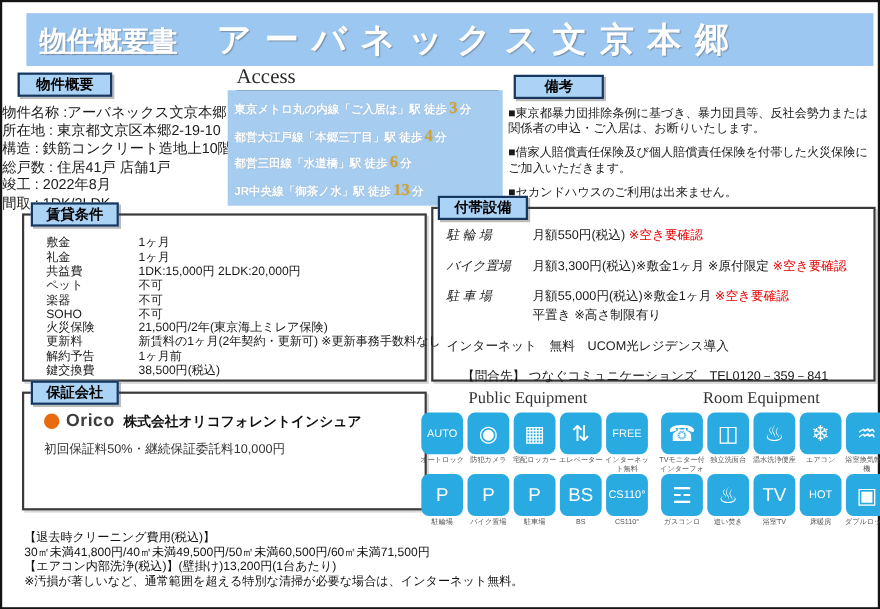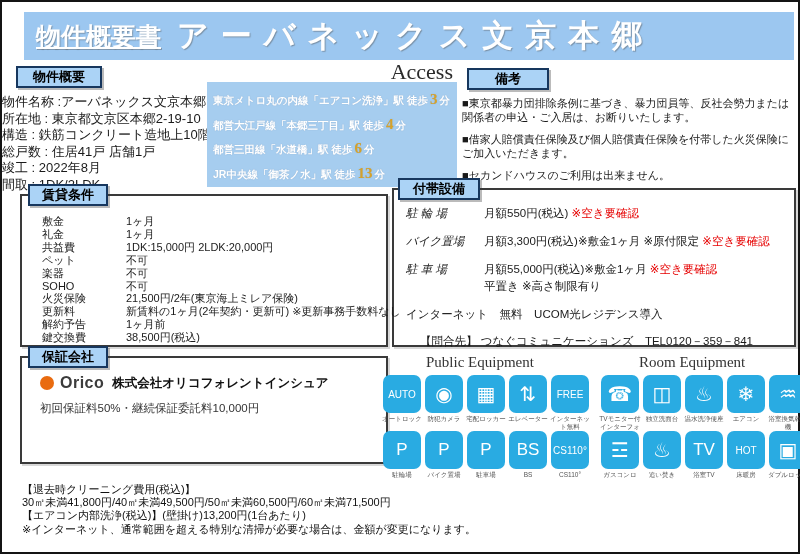--- a/index.html
+++ b/index.html
@@ -6,34 +6,34 @@
   body{width:800px;height:554px;position:relative;background:#fff;
        font-family:"Liberation Sans","DejaVu Sans",sans-serif;color:#1a1a1a;overflow:hidden;}
   .page{position:absolute;inset:0;border:2px solid #141414;box-sizing:border-box;background:#fff;}
 
   
   .hdr{position:absolute;left:22px;top:10px;width:770px;height:48px;background:#9cc7f0;
        display:flex;align-items:center;box-sizing:border-box;padding-left:12px;}
   .hdr .doclabel{font-family:"Liberation Serif","DejaVu Serif",serif;font-size:25px;font-weight:bold;
        color:#fff;text-decoration:underline;text-shadow:1px 1px 1px rgba(80,80,80,.4);}
   .hdr .title{font-family:"Liberation Serif","DejaVu Serif",serif;font-size:31px;color:#fff;
-       letter-spacing:12px;margin-left:16px;font-weight:bold;text-shadow:1px 1px 1px rgba(80,80,80,.45);white-space:nowrap;}
+       letter-spacing:12px;margin-left:36px;font-weight:bold;text-shadow:1px 1px 1px rgba(80,80,80,.45);white-space:nowrap;}
 
   
   .chip{position:absolute;background:#abd3f6;border:2px solid #17375e;box-sizing:border-box;
         font-size:13px;font-weight:bold;color:#000;text-align:center;line-height:18px;z-index:5;
         box-shadow:2px 2px 0 rgba(60,60,60,.35);}
 
   
   .ov-body{position:absolute;left:0;top:92px;width:200px;font-size:13px;line-height:16.5px;white-space:nowrap;}
   .ov-body div{margin:0;}
 
   
   .access-title{position:absolute;left:213px;top:57px;width:238px;font-family:"Liberation Serif","DejaVu Serif",serif;
-        font-size:22px;color:#2b2b2b;border-bottom:3px solid #000000;padding-bottom:1px;text-align:right;}
+        font-size:19px;color:#2b2b2b;border-bottom:3px solid #000000;padding-bottom:1px;}
   .access-box{position:absolute;left:205px;top:80px;width:250px;height:105px;background:#a6cdef;
         box-sizing:border-box;padding:9px 6px 0 6px;}
   .route{font-size:10.5px;font-weight:bold;color:#fff;margin-bottom:7.5px;white-space:nowrap;
         text-shadow:0 0 1px rgba(120,140,170,.5);}
   .route .min{font-size:15px;color:#d6a22a;padding:0 2px;font-family:"Liberation Serif","DejaVu Serif",serif;}
 
   
   .rem-body{position:absolute;left:460px;top:94px;width:336px;font-size:11px;line-height:14px;}
   .rem-body p{margin:0 0 8px 0;}
 
@@ -97,21 +97,21 @@
     <div>所在地 : 東京都文京区本郷2-19-10</div>
     <div>構造 : 鉄筋コンクリート造地上10階建</div>
     <div>総戸数 : 住居41戸 店舗1戸</div>
     <div>竣工 : 2022年8月</div>
     <div>間取 : 1DK/2LDK</div>
   </div>
 
   <div class="access-title">Access</div>
   <div class="access-box">
     <div class="route">
-      <span>東京メトロ丸の内線「エアコン洗浄」駅 徒歩</span><span class="min">3</span><span>分</span>
+      <span>東京メトロ丸の内線「ご入居は」駅 徒歩</span><span class="min">3</span><span>分</span>
     </div>
     <div class="route">
       <span>都営大江戸線「本郷三丁目」駅 徒歩</span><span class="min">4</span><span>分</span>
     </div>
     <div class="route">
       <span>都営三田線「水道橋」駅 徒歩</span><span class="min">6</span><span>分</span>
     </div>
     <div class="route">
       <span>JR中央線「御茶ノ水」駅 徒歩</span><span class="min">13</span><span>分</span>
     </div>
@@ -286,16 +286,16 @@
     <div class="tile">
         <div class="tbox sym">▣</div>
         <div class="tlabel">ダブルロック</div>
       </div>
   </div>
 
   <div class="footer">
     <div>【退去時クリーニング費用(税込)】</div>
     <div>30㎡未満41,800円/40㎡未満49,500円/50㎡未満60,500円/60㎡未満71,500円</div>
     <div>【エアコン内部洗浄(税込)】(壁掛け)13,200円(1台あたり)</div>
-    <div>※インターネット、通常範囲を超える特別な清掃が必要な場合は、金額が変更になります。</div>
+    <div>※汚損が著しいなど、通常範囲を超える特別な清掃が必要な場合は、インターネット無料。</div>
   </div>
 
 </div>
 
 </body></html>

